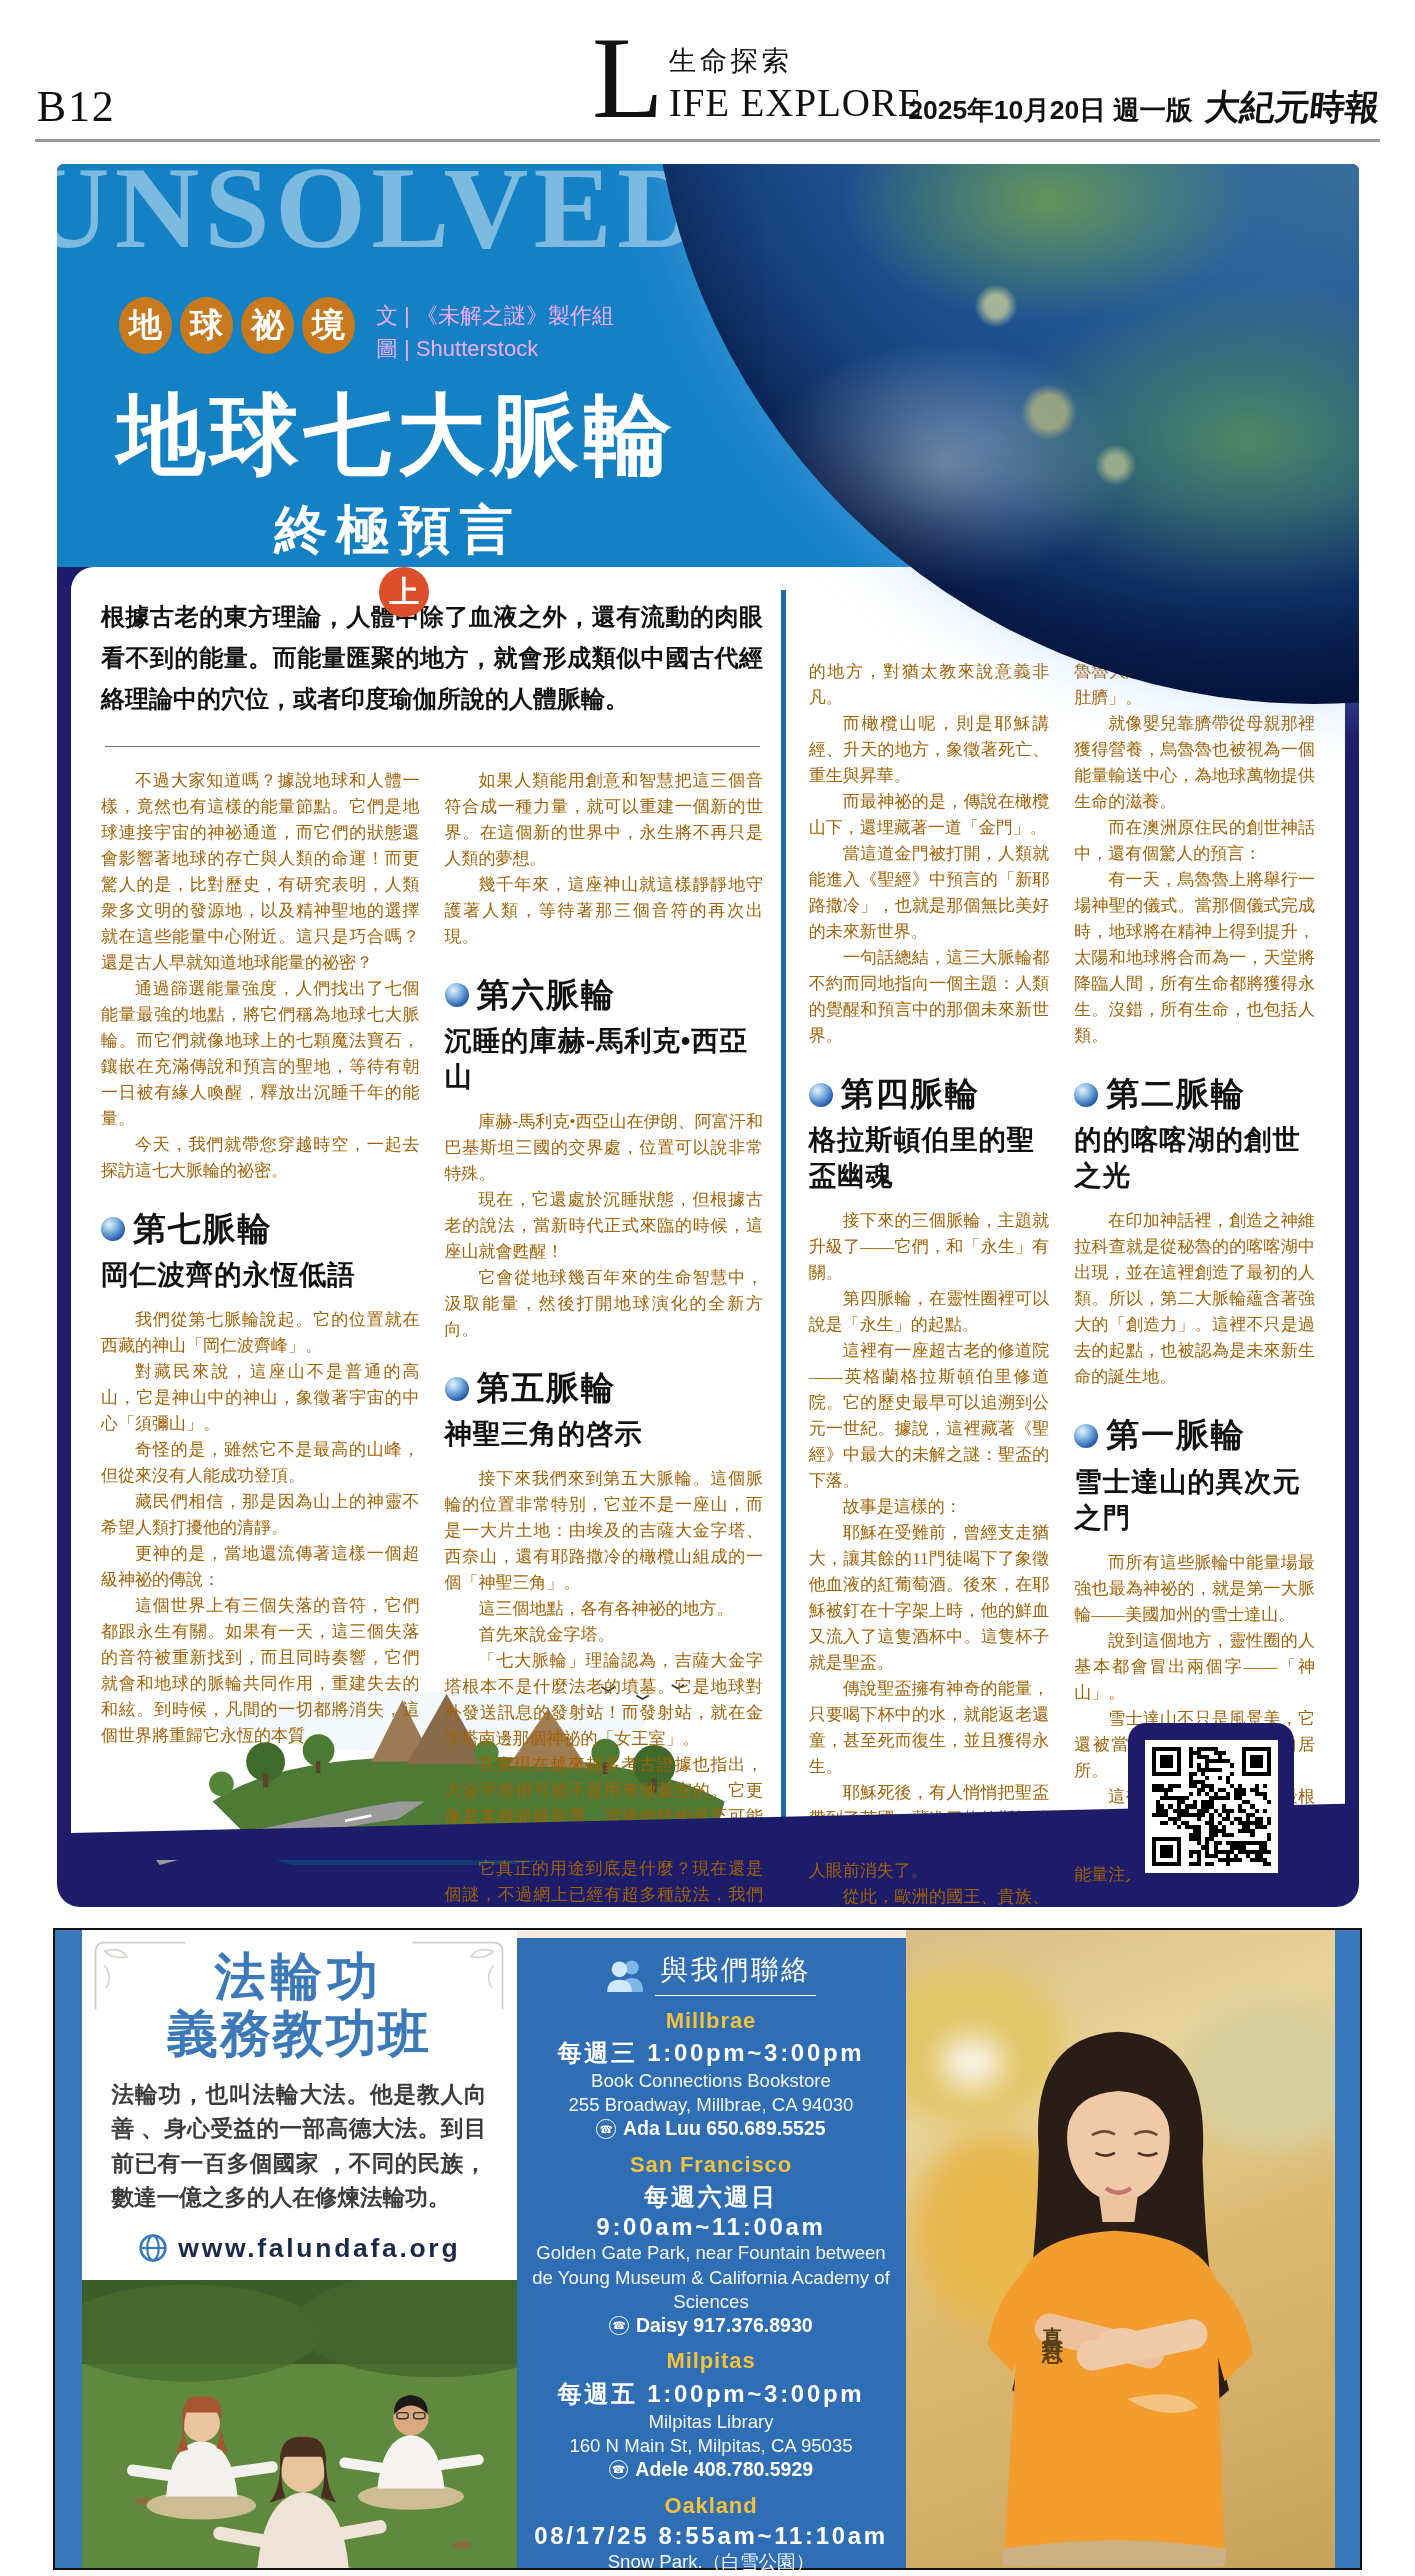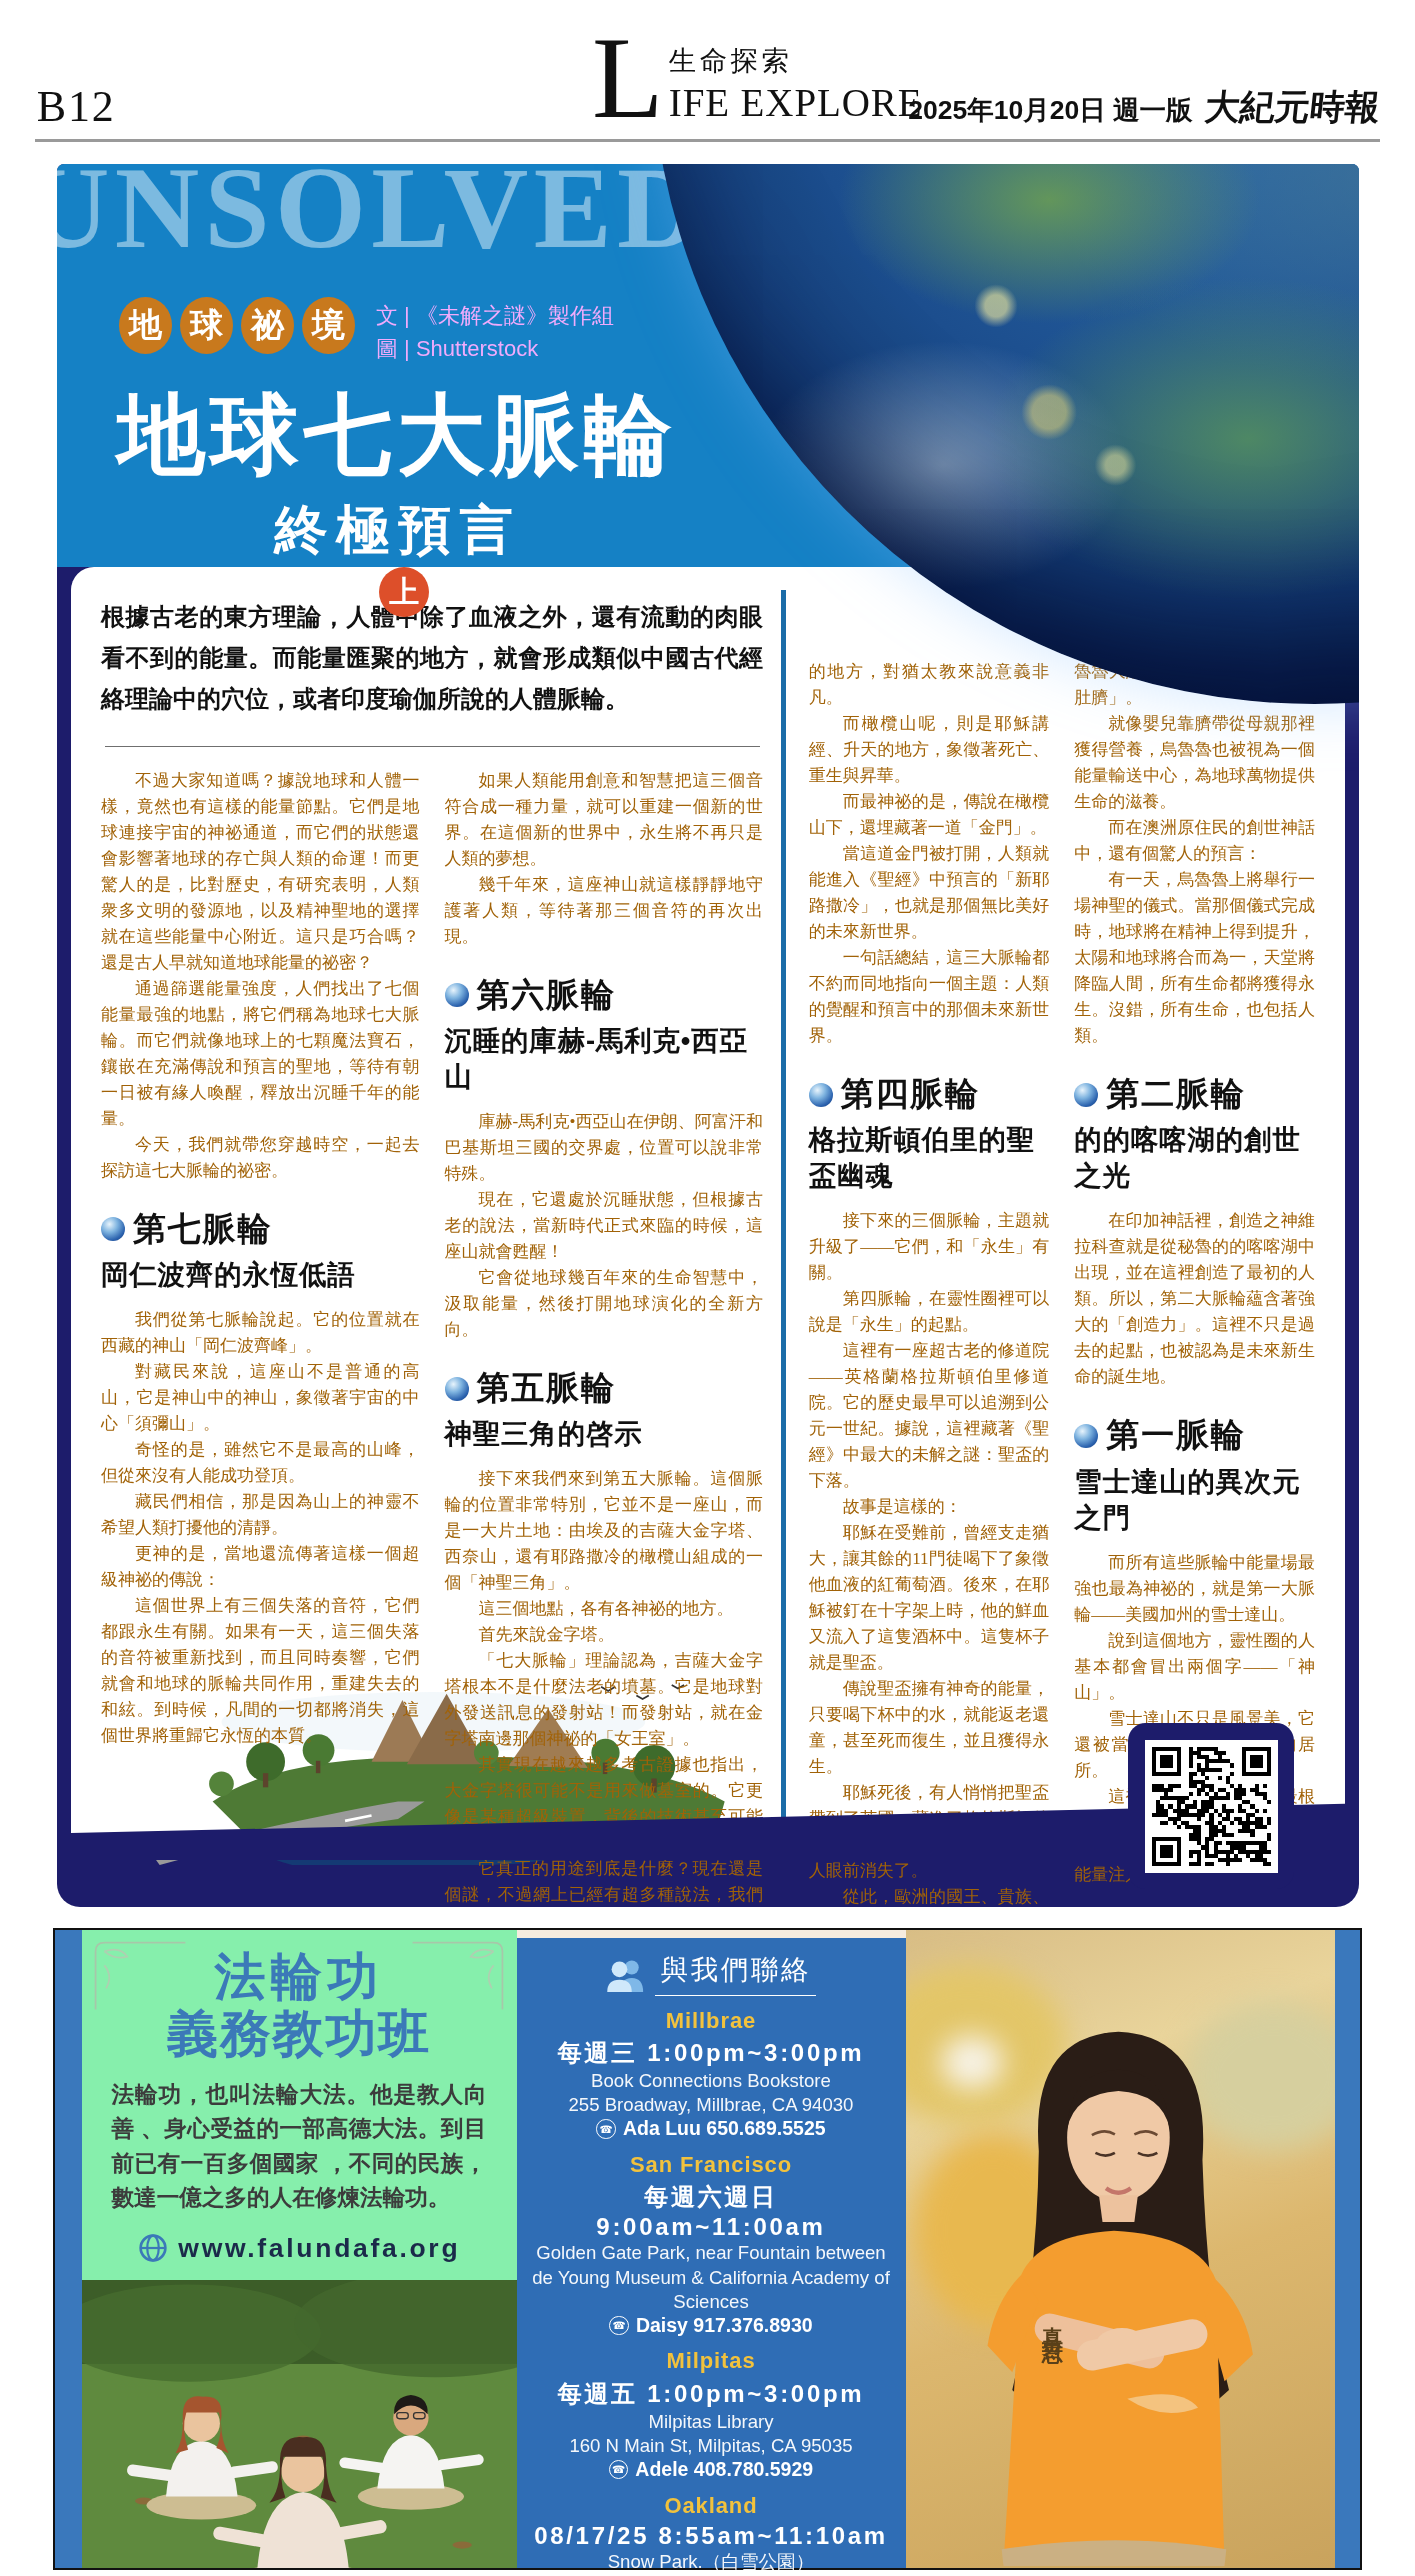--- a/index.html
+++ b/index.html
@@ -76,21 +76,21 @@
   .island{position:absolute;z-index:0;left:35px;bottom:-5.3px;width:690px;height:196px;}
   .qr-box{position:absolute;z-index:5;right:65px;bottom:17.7px;width:166px;height:166px;
           background:#1d1c6b;border-radius:17.7px;display:flex;align-items:center;justify-content:center;}
   .qr-white{width:133px;height:133px;background:#fff;display:flex;align-items:center;justify-content:center;}
 
   
   .ad{position:absolute;top:1928px;left:53px;width:1309px;height:642px;border:2.7px solid #111;
       box-sizing:border-box;display:flex;background:#f6ecdf;}
   .ad-stripe{width:26.5px;flex:none;background:#3a78bc;}
   .ad-stripe.right{width:25px;}
-  .ad-left{width:435px;flex:none;display:flex;flex-direction:column;background:#86efac;position:relative;}
+  .ad-left{width:435px;flex:none;display:flex;flex-direction:column;background:#ffffff;position:relative;}
   .corner-orn{position:absolute;top:8.8px;width:97px;height:74px;opacity:.65;}
   .corner-orn.left{left:10.6px;}
   .corner-orn.right{right:10.6px;transform:scaleX(-1);}
   .ad-title{margin-top:17.7px;text-align:center;color:#3b79b8;font-weight:900;line-height:1.12;}
   .ad-title .t1{font-size:51px;letter-spacing:5.3px;}
   .ad-title .t2{font-size:51px;letter-spacing:1.8px;}
   .ad-body{font-size:22.6px;font-weight:700;color:#3c3c3c;line-height:1.52;text-align:justify;
            margin:16px 30px 0 30px;}
   .ad-site{display:flex;align-items:center;justify-content:center;gap:10.6px;margin:17.7px 0 16px 0;}
   .ad-site-txt{font-size:26.5px;font-weight:800;letter-spacing:2.7px;color:#1b2a4a;}

